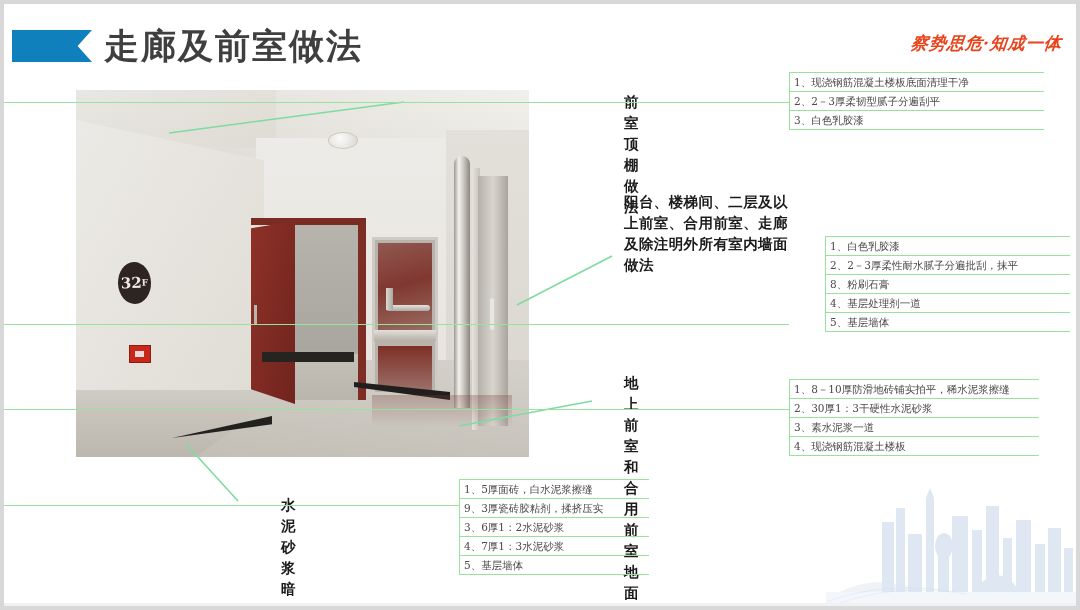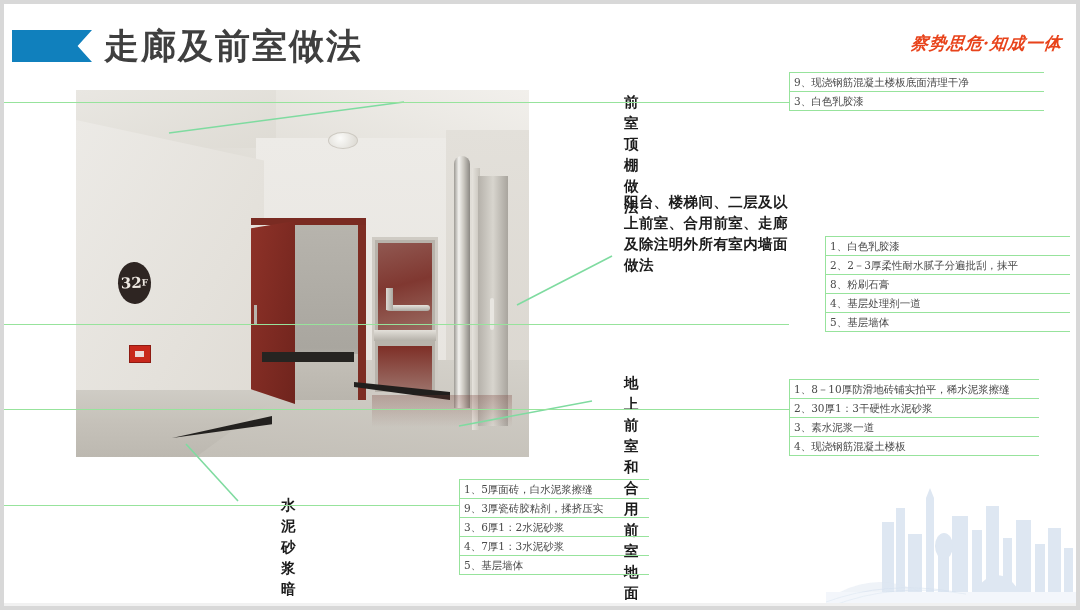--- a/index.html
+++ b/index.html
@@ -369,21 +369,22 @@
     <line x1="165" y1="129" x2="400" y2="98" stroke="#7fdba0" stroke-width="1.6"></line>
     <line x1="513" y1="301" x2="608" y2="252" stroke="#7fdba0" stroke-width="1.6"></line>
     <line x1="455" y1="422" x2="588" y2="397" stroke="#7fdba0" stroke-width="1.6"></line>
     <line x1="234" y1="497" x2="182" y2="440" stroke="#7fdba0" stroke-width="1.6"></line>
   </svg>
 
   <div class="callout" id="callout-ceiling">
     <div class="callout-label">前室顶棚做法</div>
     <div class="label-underline"></div>
     <div class="spec-list">
-      <div class="spec-item">9、现浇钢筋混凝土楼板底面清理干净</div>
+      <div class="spec-item">1、现浇钢筋混凝土楼板底面清理干净</div>
+      <div class="spec-item">2、2－3厚柔韧型腻子分遍刮平</div>
       <div class="spec-item">3、白色乳胶漆</div>
     </div>
   </div>
 
   <div class="callout" id="callout-wall">
     <div class="callout-label">阳台、楼梯间、二层及以上前室、合用前室、走廊及除注明外所有室内墙面做法</div>
     <div class="label-underline"></div>
     <div class="spec-list">
       <div class="spec-item">1、白色乳胶漆</div>
       <div class="spec-item">2、2－3厚柔性耐水腻子分遍批刮，抹平</div>

